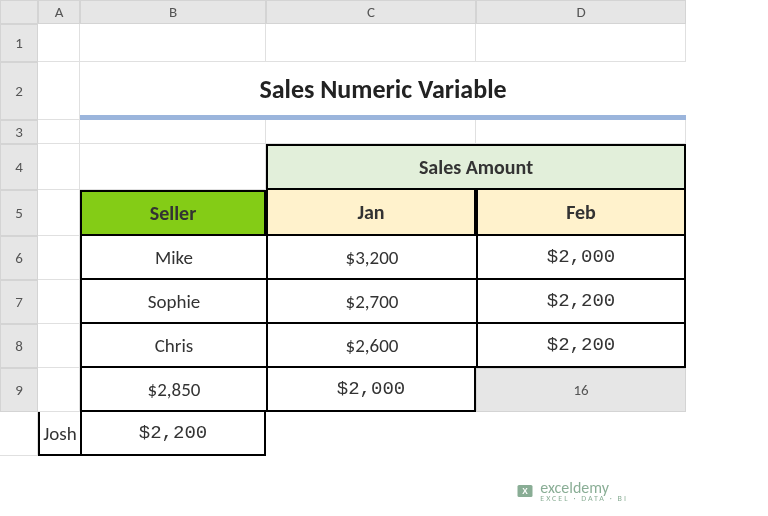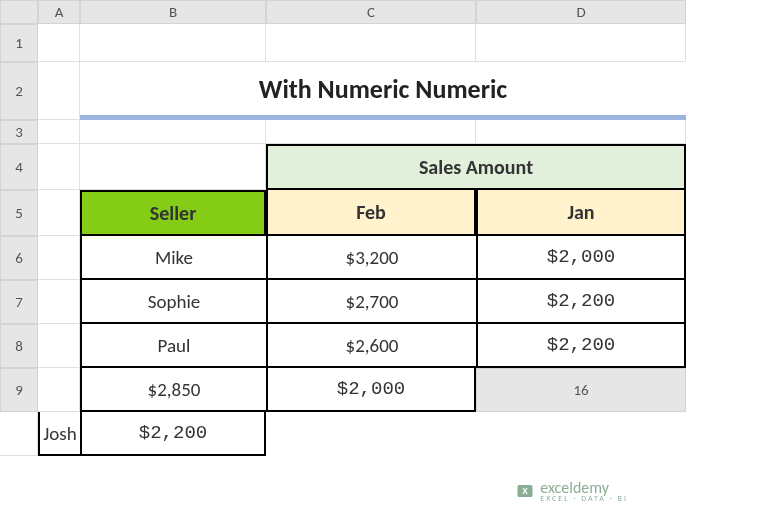--- a/index.html
+++ b/index.html
@@ -125,54 +125,54 @@
   <div class="colhead">D</div>
 
   <div class="rowhead">1</div>
   <div class="cell"></div>
   <div class="cell"></div>
   <div class="cell"></div>
   <div class="cell"></div>
 
   <div class="rowhead">2</div>
   <div class="cell"></div>
-  <div class="title-cell">With Numeric Numeric</div>
+  <div class="title-cell">Sales Numeric Variable</div>
 
   <div class="rowhead">3</div>
   <div class="cell"></div>
   <div class="cell"></div>
   <div class="cell"></div>
   <div class="cell"></div>
 
   <div class="rowhead">4</div>
   <div class="cell"></div>
   <div class="cell"></div>
   <div class="sales-head">Sales Amount</div>
 
   <div class="rowhead">5</div>
   <div class="cell"></div>
   <div class="seller-head">Seller</div>
+  <div class="month-head">Jan</div>
   <div class="month-head last-col" style="border-right:2px solid #000">Feb</div>
-  <div class="month-head">Jan</div>
 
   <div class="rowhead">6</div>
   <div class="cell"></div>
   <div class="data-cell">Mike</div>
   <div class="data-cell">$3,200</div>
   <div class="data-cell last-col">$2,000</div>
 
   <div class="rowhead">7</div>
   <div class="cell"></div>
   <div class="data-cell">Sophie</div>
   <div class="data-cell">$2,700</div>
   <div class="data-cell last-col">$2,200</div>
 
   <div class="rowhead">8</div>
   <div class="cell"></div>
-  <div class="data-cell">Paul</div>
+  <div class="data-cell">Chris</div>
   <div class="data-cell">$2,600</div>
   <div class="data-cell last-col">$2,200</div>
 
   <div class="rowhead">9</div>
   <div class="cell"></div>
   <div class="data-cell">$2,850</div>
   <div class="data-cell last-col">$2,000</div>
 
   <div class="rowhead">16</div>
   <div class="cell"></div>

